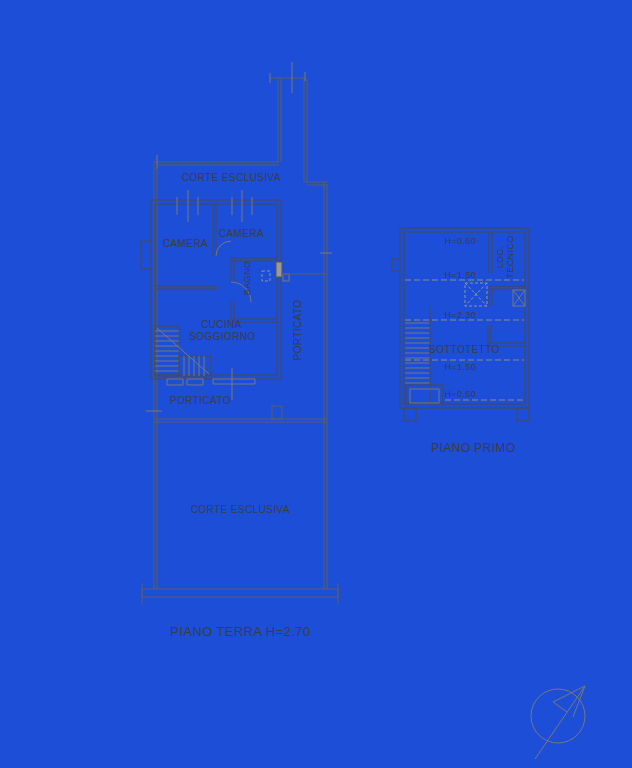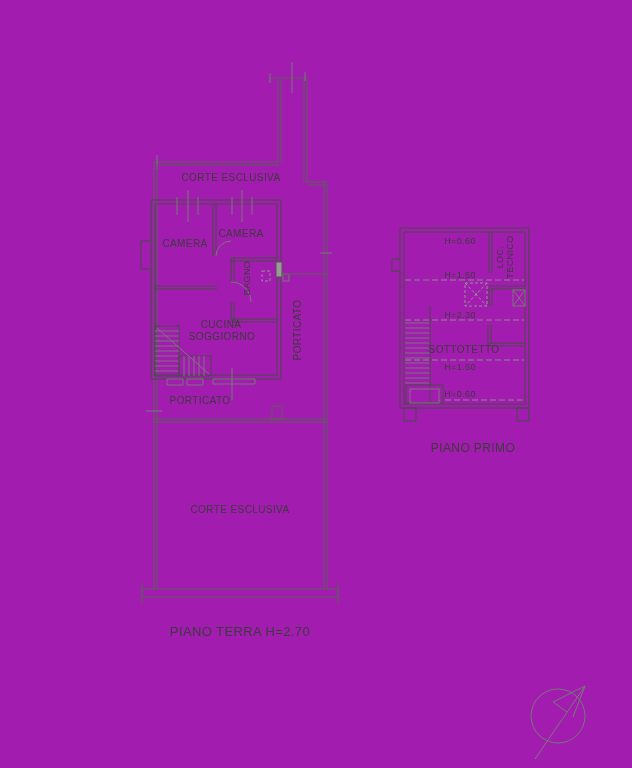--- a/index.html
+++ b/index.html
@@ -13,21 +13,21 @@
   .cap2{font-size:12px;letter-spacing:.4px;}
   .wall{stroke:var(--wall,#4b4b4b);stroke-width:1;fill:none;}
   .bound{stroke:var(--bound,#5f5f5f);stroke-width:1;fill:none;}
   .mark{stroke:#787878;stroke-width:1;fill:none;}
   .dash{stroke:var(--dash,#8c8c8c);stroke-width:1;fill:none;stroke-dasharray:6 3;}
   .dash2{stroke:#949494;stroke-width:1;fill:none;stroke-dasharray:3 2;}
 </style>
 </head>
 <body>
 
-<div class="page" style="--wall: #4b4b4b; --bound: #5f5f5f; --dash: #8c8c8c; --text: #3c3c3c; background: #a21caf;">
+<div class="page" style="--wall: #4b4b4b; --bound: #5f5f5f; --dash: #8c8c8c; --text: #3c3c3c; background: #1d4ed8;">
 <svg width="632" height="768" viewBox="0 0 632 768">
 
   <g>
 
     <g>
       <path class="bound" d="M278 79 V162 M281 79 V162"></path>
       <path class="bound" d="M270 78 H306"></path>
       <path class="bound" d="M304 78 V182 M307 78 V182"></path>
       <path class="bound" d="M305 182 H328 M307 185 H328"></path>
       <path class="mark" d="M292 62 V93"></path>

